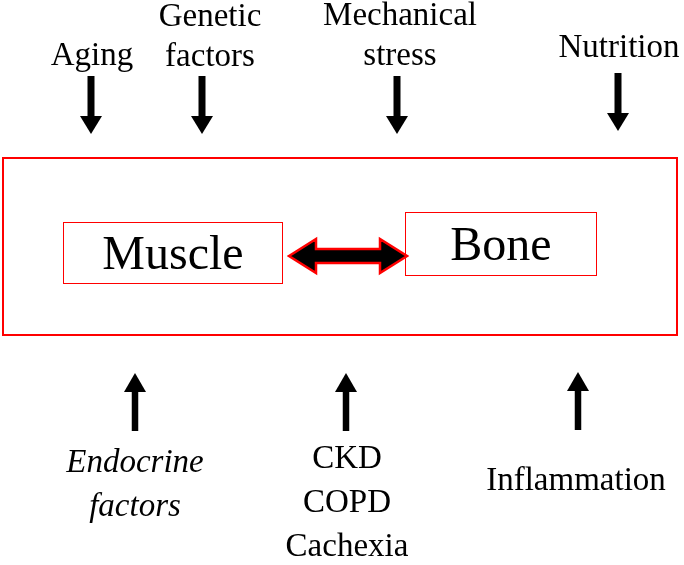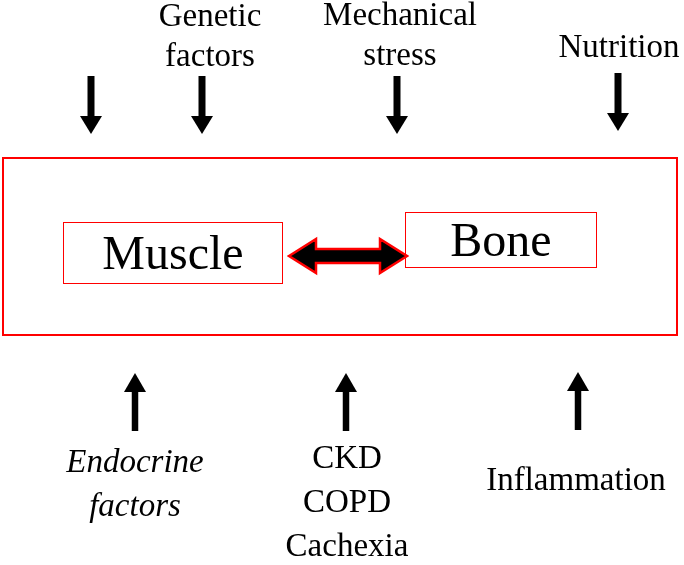--- a/index.html
+++ b/index.html
@@ -64,36 +64,37 @@
     border: 1.5px solid var(--accent-red);
     background: var(--background);
     display: flex;
     align-items: center;
     justify-content: center;
     font-size: 48px;
     line-height: 1;
     color: var(--text-black);
   }
   .box-muscle { left: 63px;  top: 222px; width: 220px; height: 62px; }
-  .box-bone   { left: 405px; top: 212px; width: 192px; height: 56px; }
+  .box-bone   { left: 405px; top: 212px; width: 192px; height: 64px; }
 
   
   .double-arrow { position: absolute; left: 287px; top: 235px; }
   .double-arrow polygon {
     fill: var(--text-black);
     stroke: var(--accent-red);
     stroke-width: 2.5;
     stroke-linejoin: miter;
   }
 </style>
 </head>
 <body>
 
 <div class="stage">
 
+  <div class="factor-label lbl-aging">Aging</div>
   <div class="factor-label lbl-genetic">Genetic
 factors</div>
   <div class="factor-label lbl-mechanical">Mechanical
 stress</div>
   <div class="factor-label lbl-nutrition">Nutrition</div>
 
   <span class="arrow arr-aging">
     <svg width="24" height="58" viewBox="0 0 24 58">
       <line x1="12" y1="0" x2="12" y2="42" stroke="currentColor" stroke-width="7"></line>
       <polygon points="1,40 23,40 12,58" fill="currentColor"></polygon>

